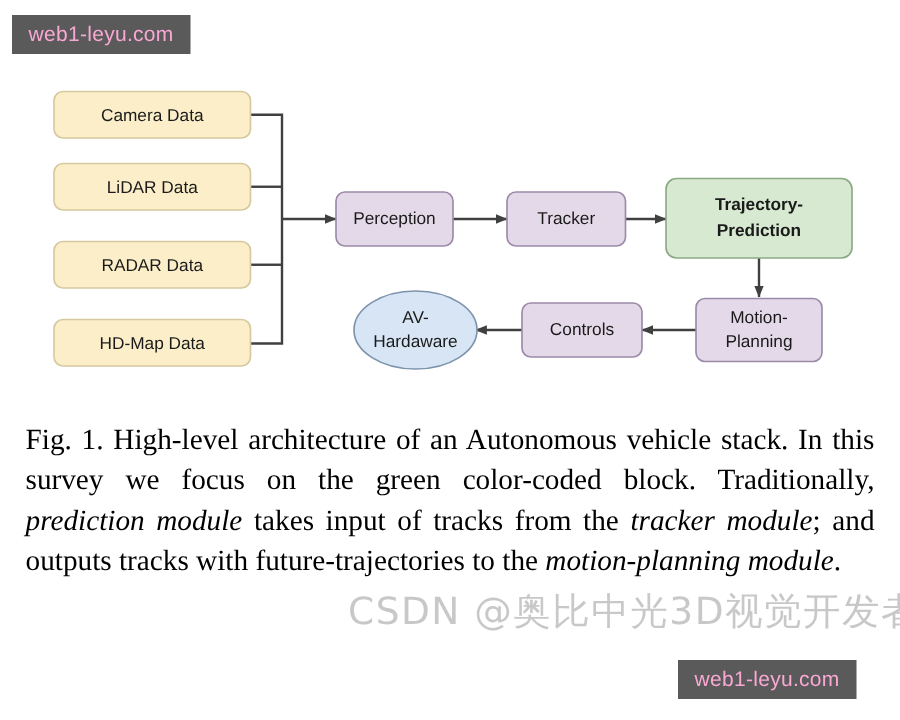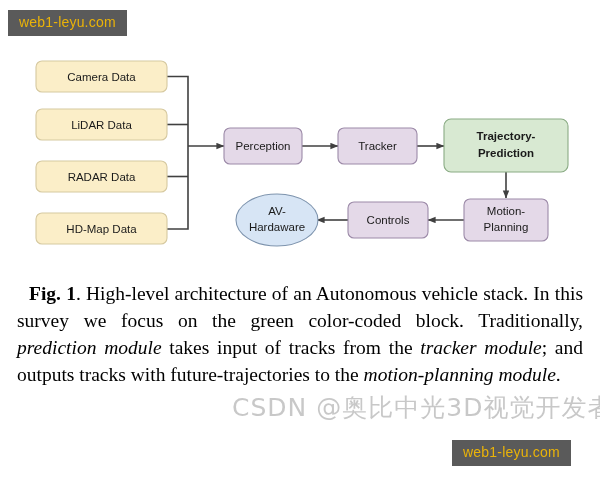--- a/index.html
+++ b/index.html
@@ -12,21 +12,21 @@
     background: #ffffff;
     font-family: "Liberation Sans", sans-serif;
     position: relative;
     overflow: hidden;
   }
 
   
   .badge {
     position: absolute;
     background: #5a5a5a;
-    color: #eab308;
+    color: #f9a8d4;
     font-family: "Liberation Sans", sans-serif;
     font-size: 14px;
     letter-spacing: 0.2px;
     padding: 5px 11px 6px 11px;
     white-space: nowrap;
     line-height: 1.1;
   }
   #badge-top { left: 8px; top: 10px; }
   #badge-bottom { left: 452px; top: 440px; }
 
@@ -67,21 +67,21 @@
     left: 17px;
     top: 280px;
     width: 566px;
     font-family: "Liberation Serif", serif;
     font-size: 19.5px;
     line-height: 27px;
     color: #000000;
     text-align: justify;
     text-justify: inter-word;
   }
-  #caption .figlabel { font-weight: bold; margin-left: 12px; }
+  #caption .figlabel { font-weight: normal; }
   #caption .it { font-style: italic; }
 
   
   #csdn-watermark {
     position: absolute;
     left: 232px;
     top: 391px;
     font-family: "DejaVu Sans", sans-serif;
     font-size: 25px;
     color: rgba(140,140,140,0.48);

